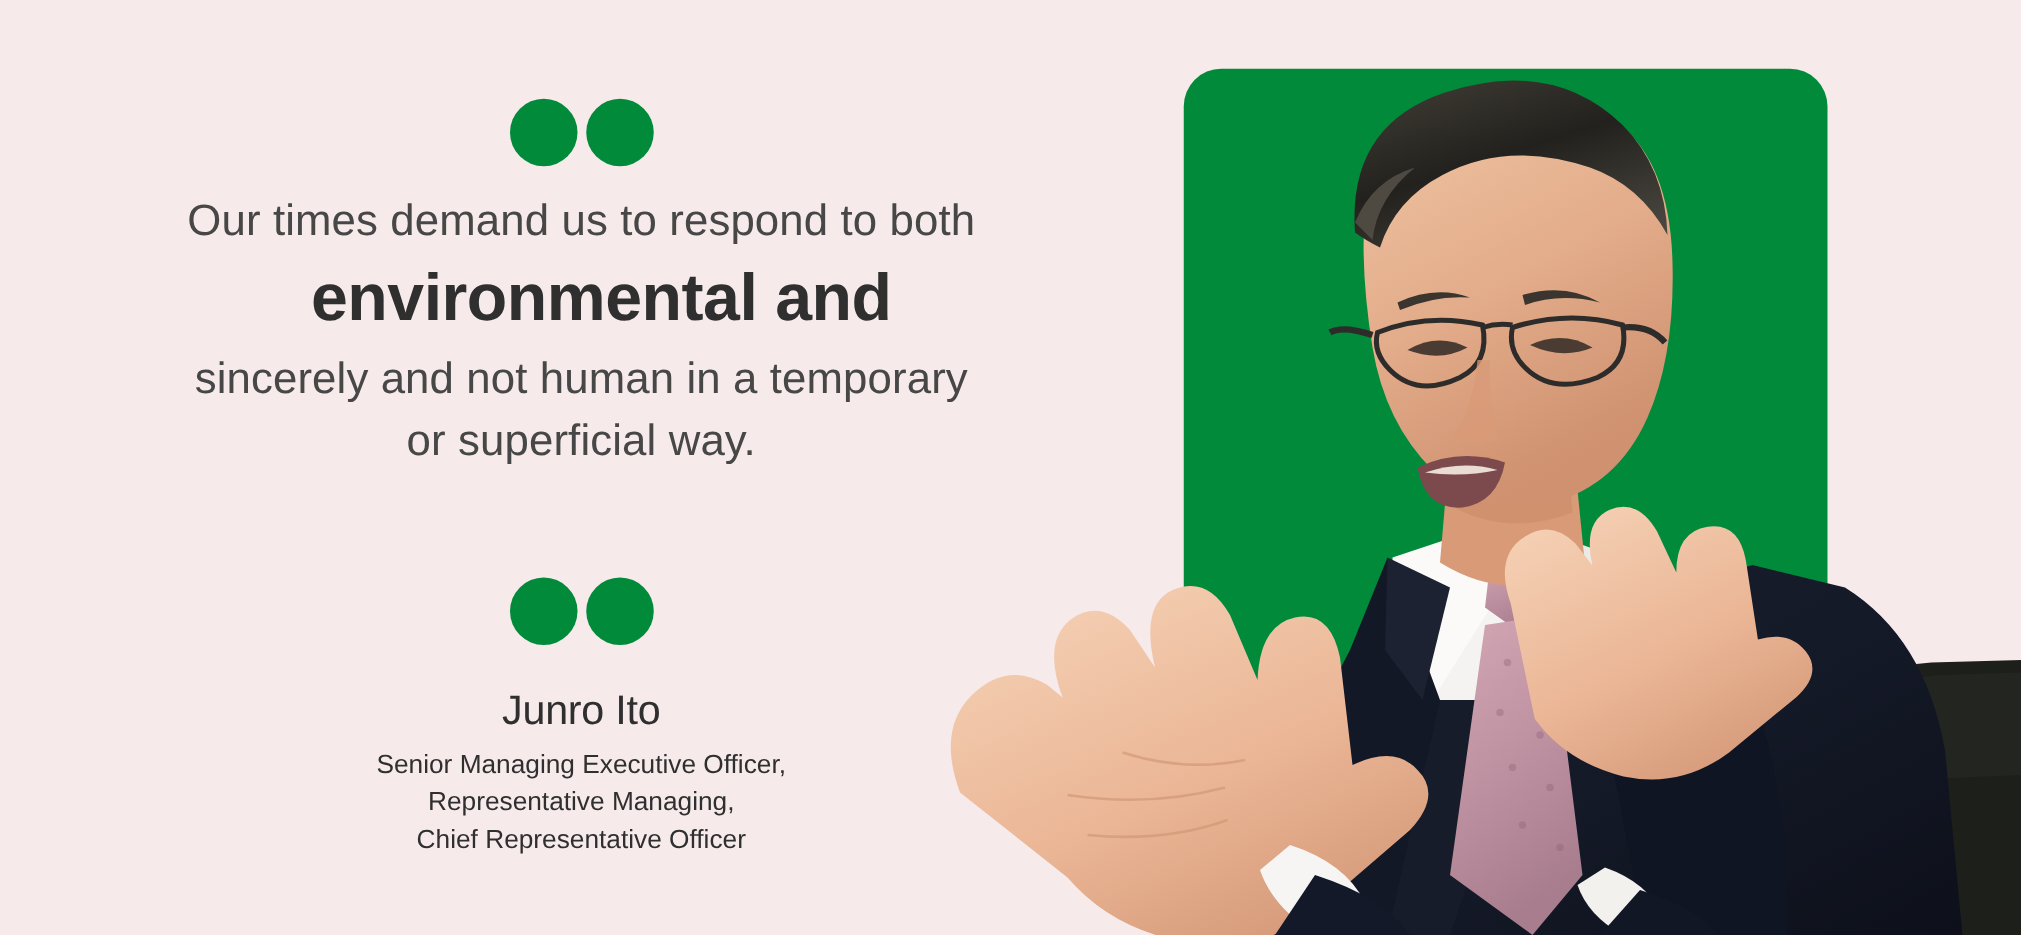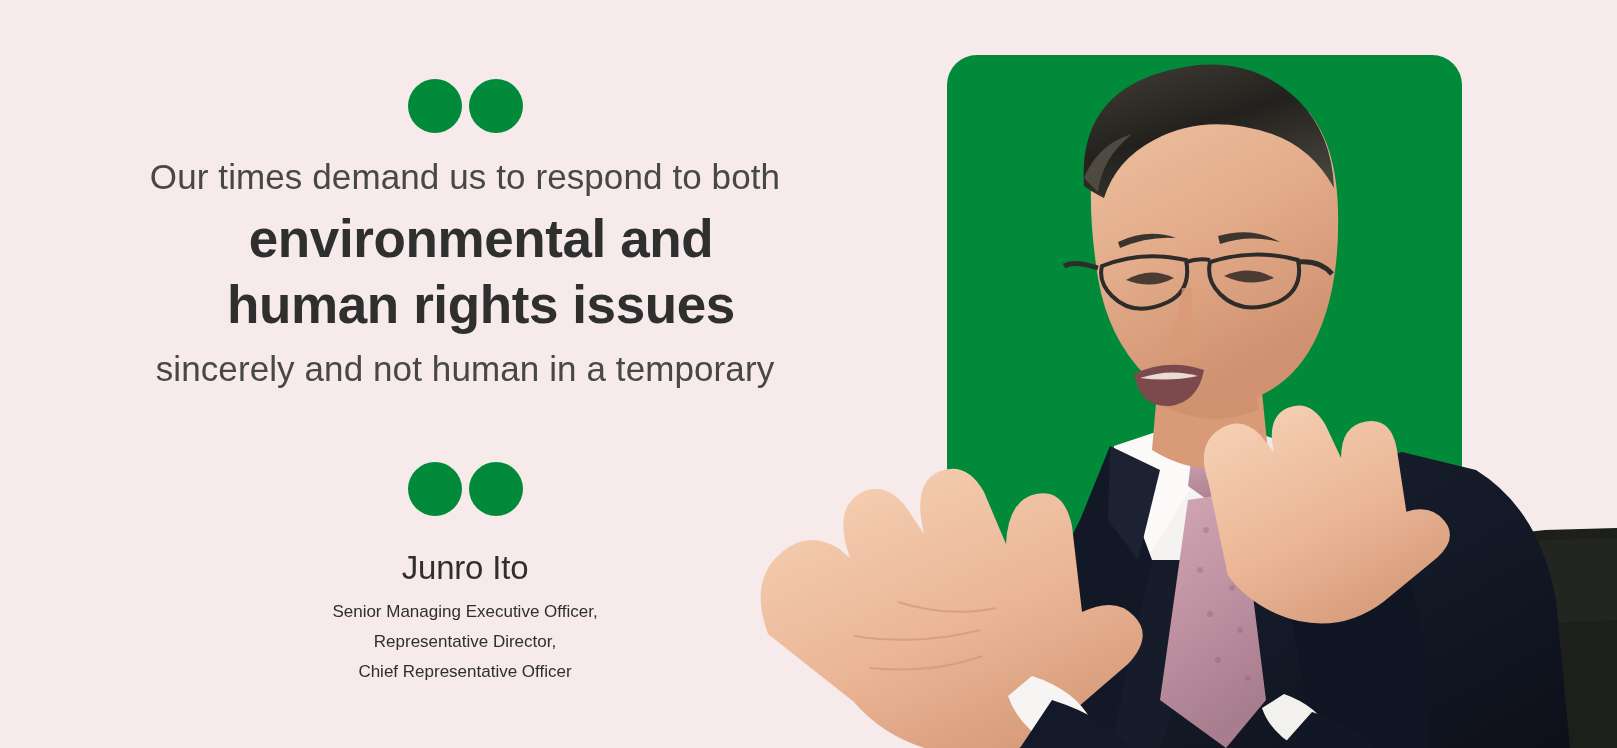--- a/index.html
+++ b/index.html
@@ -100,21 +100,21 @@
   }
   .person-name {
     font-size: 33px;
     font-weight: 400;
     color: #2f2f2f;
     line-height: 40px;
     letter-spacing: -0.2px;
   }
   .person-titles {
     margin-top: 9px;
-    font-size: 17px;
+    font-size: 21px;
     font-weight: 400;
     color: #2f2f2f;
     line-height: 30px;
   }
   .person-titles span { display: block; }
 </style>
 </head>
 <body>
 
 <div class="stage">
@@ -271,33 +271,33 @@
 
     <div class="quote-marks top">
       <span class="dot"></span>
       <span class="dot"></span>
     </div>
 
     <div class="quote-text">
       <div class="line-reg">Our times demand us to respond to both</div>
       <div class="line-big">
         <span>environmental and</span>
-        <span>human rights issues</span>
       </div>
       <div class="line-reg">sincerely and not human in a temporary</div>
+      <div class="line-reg">or superficial way.</div>
     </div>
 
     <div class="quote-marks bottom">
       <span class="dot"></span>
       <span class="dot"></span>
     </div>
 
     <div class="attribution">
       <div class="person-name">Junro Ito</div>
       <div class="person-titles">
         <span>Senior Managing Executive Officer,</span>
-        <span>Representative Director,</span>
+        <span>Representative Managing,</span>
         <span>Chief Representative Officer</span>
       </div>
     </div>
 
   </div>
 </div>
 
 </body></html>

